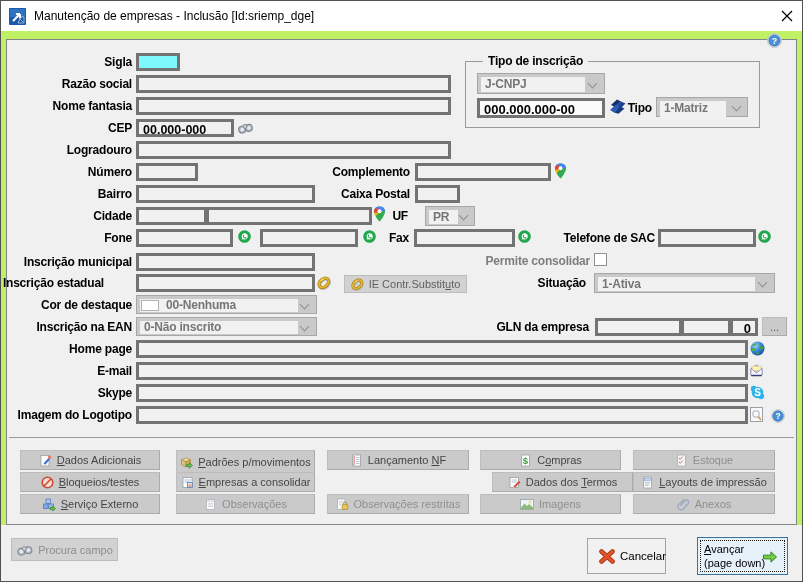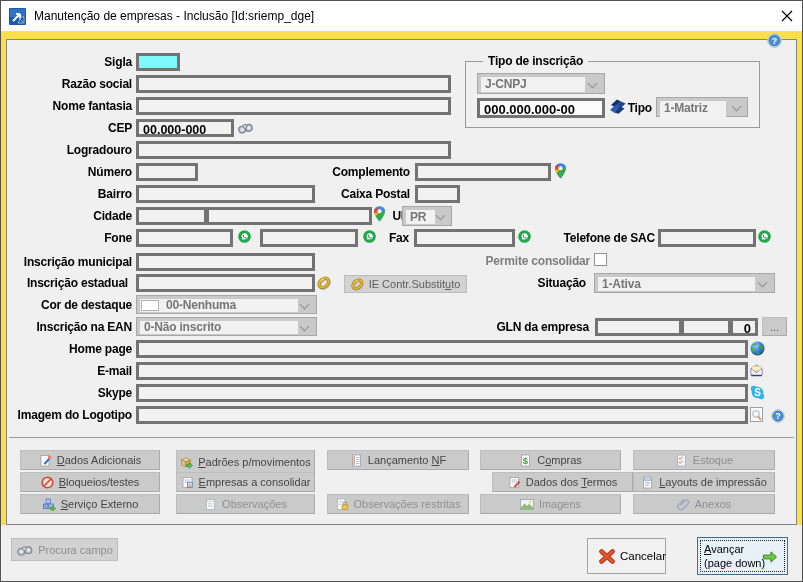--- a/index.html
+++ b/index.html
@@ -1,16 +1,16 @@
 <!DOCTYPE html>
 <html><head><meta charset="utf-8"><style>
 *{margin:0;padding:0;box-sizing:border-box}
 html,body{width:803px;height:582px;background:#fff}
 body{font-family:"Liberation Sans",sans-serif;position:relative}
-.win{position:absolute;left:0;top:0;width:803px;height:582px;background:#fde047;overflow:hidden}
+.win{position:absolute;left:0;top:0;width:803px;height:582px;background:#bef264;overflow:hidden}
 .frame{position:absolute;left:0;top:0;width:803px;height:582px;border:1px solid #515151;z-index:50;pointer-events:none}
 .title{position:absolute;left:1px;top:1px;width:801px;height:30px;background:#fff}
 .title .tx{position:absolute;left:33px;top:8px;font-size:12px;color:#000;white-space:nowrap}
 .panel{position:absolute;left:6px;top:39px;width:791px;height:486px;border:1px solid #848484;background:#f0f0f0}
 .lbl{position:absolute;font-weight:bold;font-size:12px;letter-spacing:-0.2px;line-height:14px;color:#000;white-space:nowrap;text-align:right}
 .glbl{position:absolute;font-weight:bold;font-size:12px;letter-spacing:-0.2px;line-height:14px;color:#7e7e7e;white-space:nowrap;text-align:left}
 .in{position:absolute;height:18px;background:#f1f1f1;border:3px solid #737373;font-weight:bold;font-size:13px;color:#000;line-height:16px;padding-left:4px;white-space:nowrap}
 .cb{position:absolute;background:#c9c9c9;border:1px solid #a7a7a7}
 .cb .fld{position:absolute;left:3px;top:3px;background:#f1f1f1;font-weight:bold;font-size:12px;letter-spacing:-0.2px;color:#767676;padding-left:4px;white-space:nowrap;overflow:hidden}
 .chev{position:absolute;width:7px;height:7px;border-right:1px solid #909090;border-bottom:1px solid #909090;transform:rotate(45deg)}
@@ -106,21 +106,21 @@
       <g clip-path="url(#pc)">
         <rect width="24" height="34" fill="#34a853"></rect>
         <rect x="0" y="0" width="24" height="10" fill="#4285f4"></rect>
         <path d="M0 5 L11 5 11 14 0 14z" fill="#ea4335"></path>
         <path d="M0 14 L11 14 3 22 0 22z" fill="#fbbc04"></path>
         <path d="M11 2 L24 2 24 10 11 10z" fill="#4285f4"></path>
       </g>
       <circle cx="12" cy="11" r="4.4" fill="#fff"></circle>
     </svg>
 <div class="lbl" style="right:395px;top:209px">UF</div>
-<div class="cb" style="left:402px;top:206px;width:50px;height:20px">
+<div class="cb" style="left:425px;top:206px;width:50px;height:20px">
       <div class="fld" style="width:29px;height:14px;line-height:14px">PR</div>
       <div class="chev" style="right:7px;top:5px"></div>
     </div>
 <div class="lbl" style="right:671px;top:231px">Fone</div>
 <div class="in" style="left:136px;top:229px;width:97px"></div>
 <svg class="ico" style="left:238px;top:230px" width="13" height="13" viewBox="0 0 13 13">
       <use href="#wa"></use>
     </svg>
 <div class="in" style="left:260px;top:229px;width:98px"></div>
 <svg class="ico" style="left:363px;top:230px" width="13" height="13" viewBox="0 0 13 13">
@@ -133,21 +133,21 @@
     </svg>
 <div class="lbl" style="right:148px;top:231px">Telefone de SAC</div>
 <div class="in" style="left:658px;top:229px;width:98px"></div>
 <svg class="ico" style="left:758px;top:230px" width="13" height="13" viewBox="0 0 13 13">
       <use href="#wa"></use>
     </svg>
 <div class="lbl" style="right:671px;top:255px">Inscrição municipal</div>
 <div class="in" style="left:136px;top:253px;width:179px"></div>
 <div class="glbl" style="right:213px;top:254px">Permite consolidar</div>
 <div style="position:absolute;left:594px;top:253px;width:13px;height:13px;background:#fff;border:1px solid #919191"></div>
-<div class="lbl" style="right:675px;top:276px">Inscrição estadual</div>
+<div class="lbl" style="right:699px;top:276px">Inscrição estadual</div>
 <div class="in" style="left:136px;top:274px;width:179px"></div>
 <svg class="ico" style="left:317px;top:276px" width="14" height="14" viewBox="0 0 13 13">
       <use href="#coin"></use>
     </svg>
 <div class="btn" style="left:344px;top:275px;width:123px;height:18px;color:#5f5f5f;font-size:11px;background:#d2d2d2;border-color:#bdbdbd">
       <svg width="13" height="13" viewBox="0 0 13 13">
         <use href="#coin"></use>
       </svg>
       <span>IE Contr.Substit<u>u</u>to</span>
     </div>

